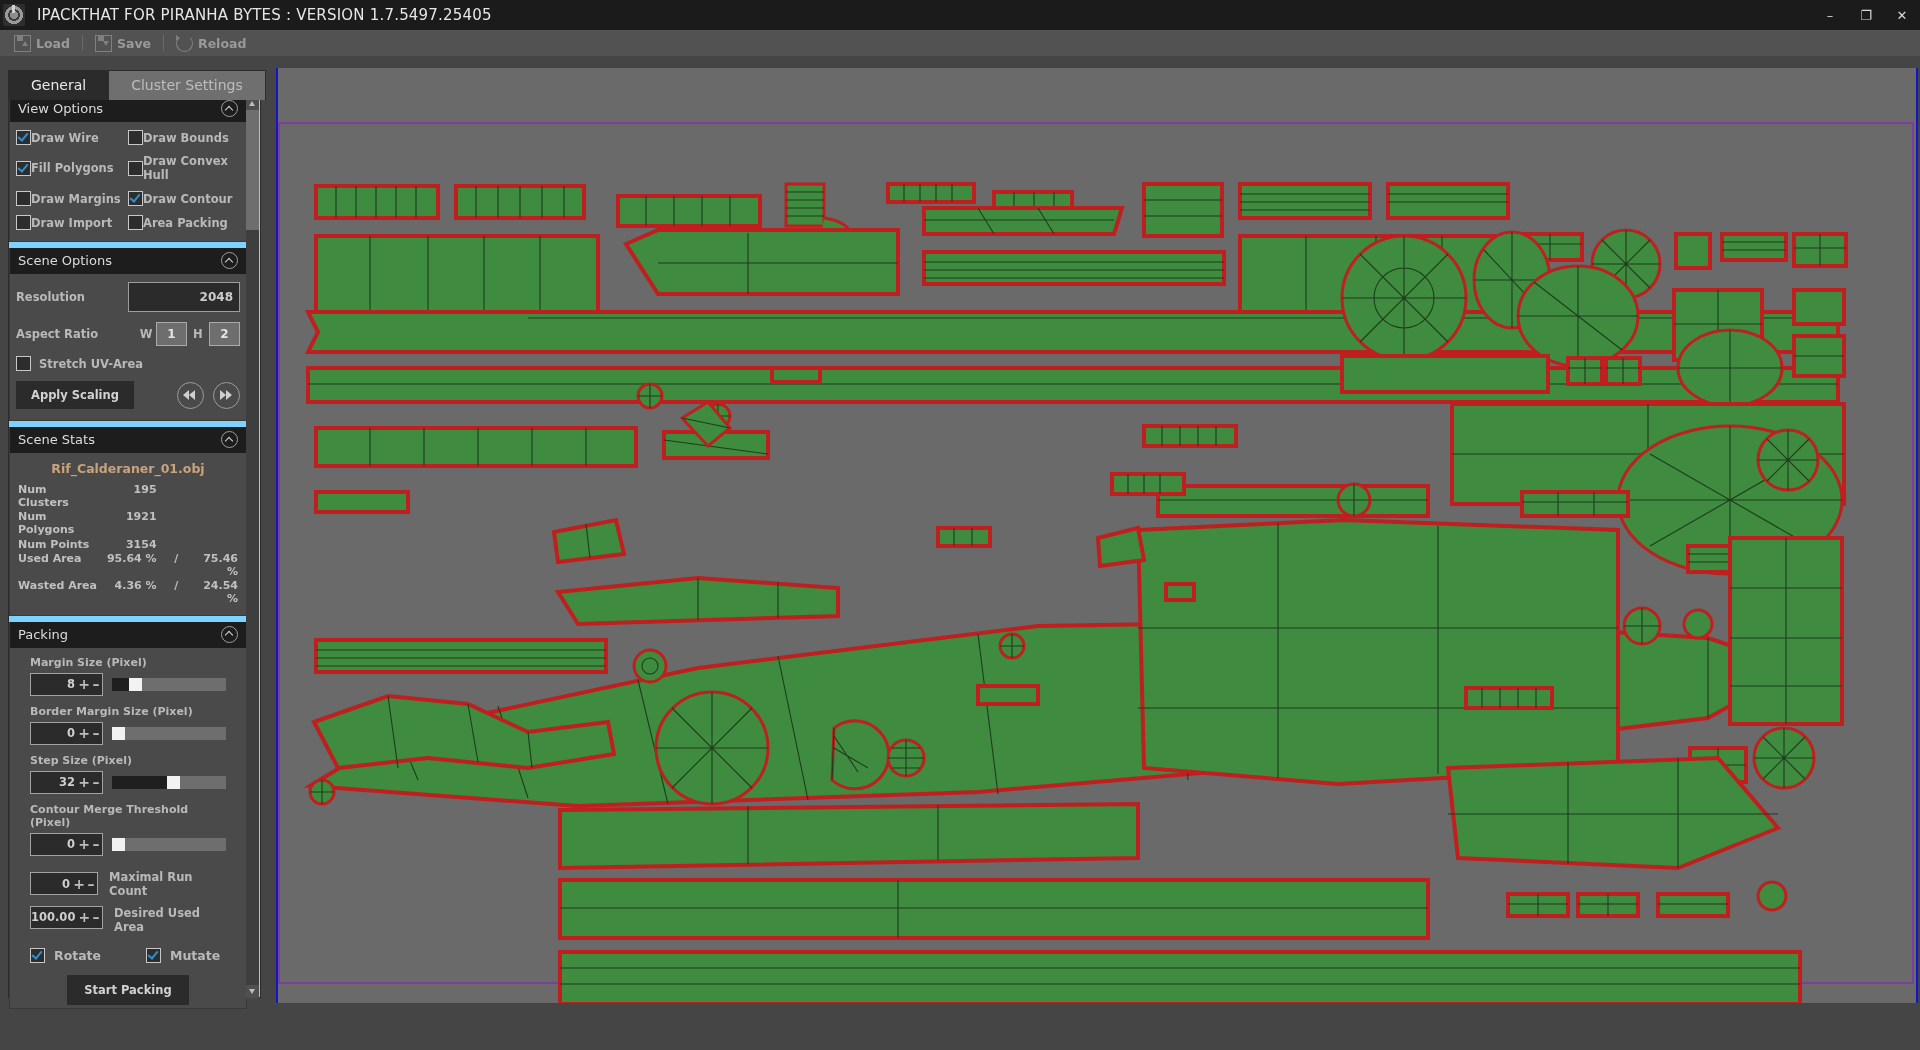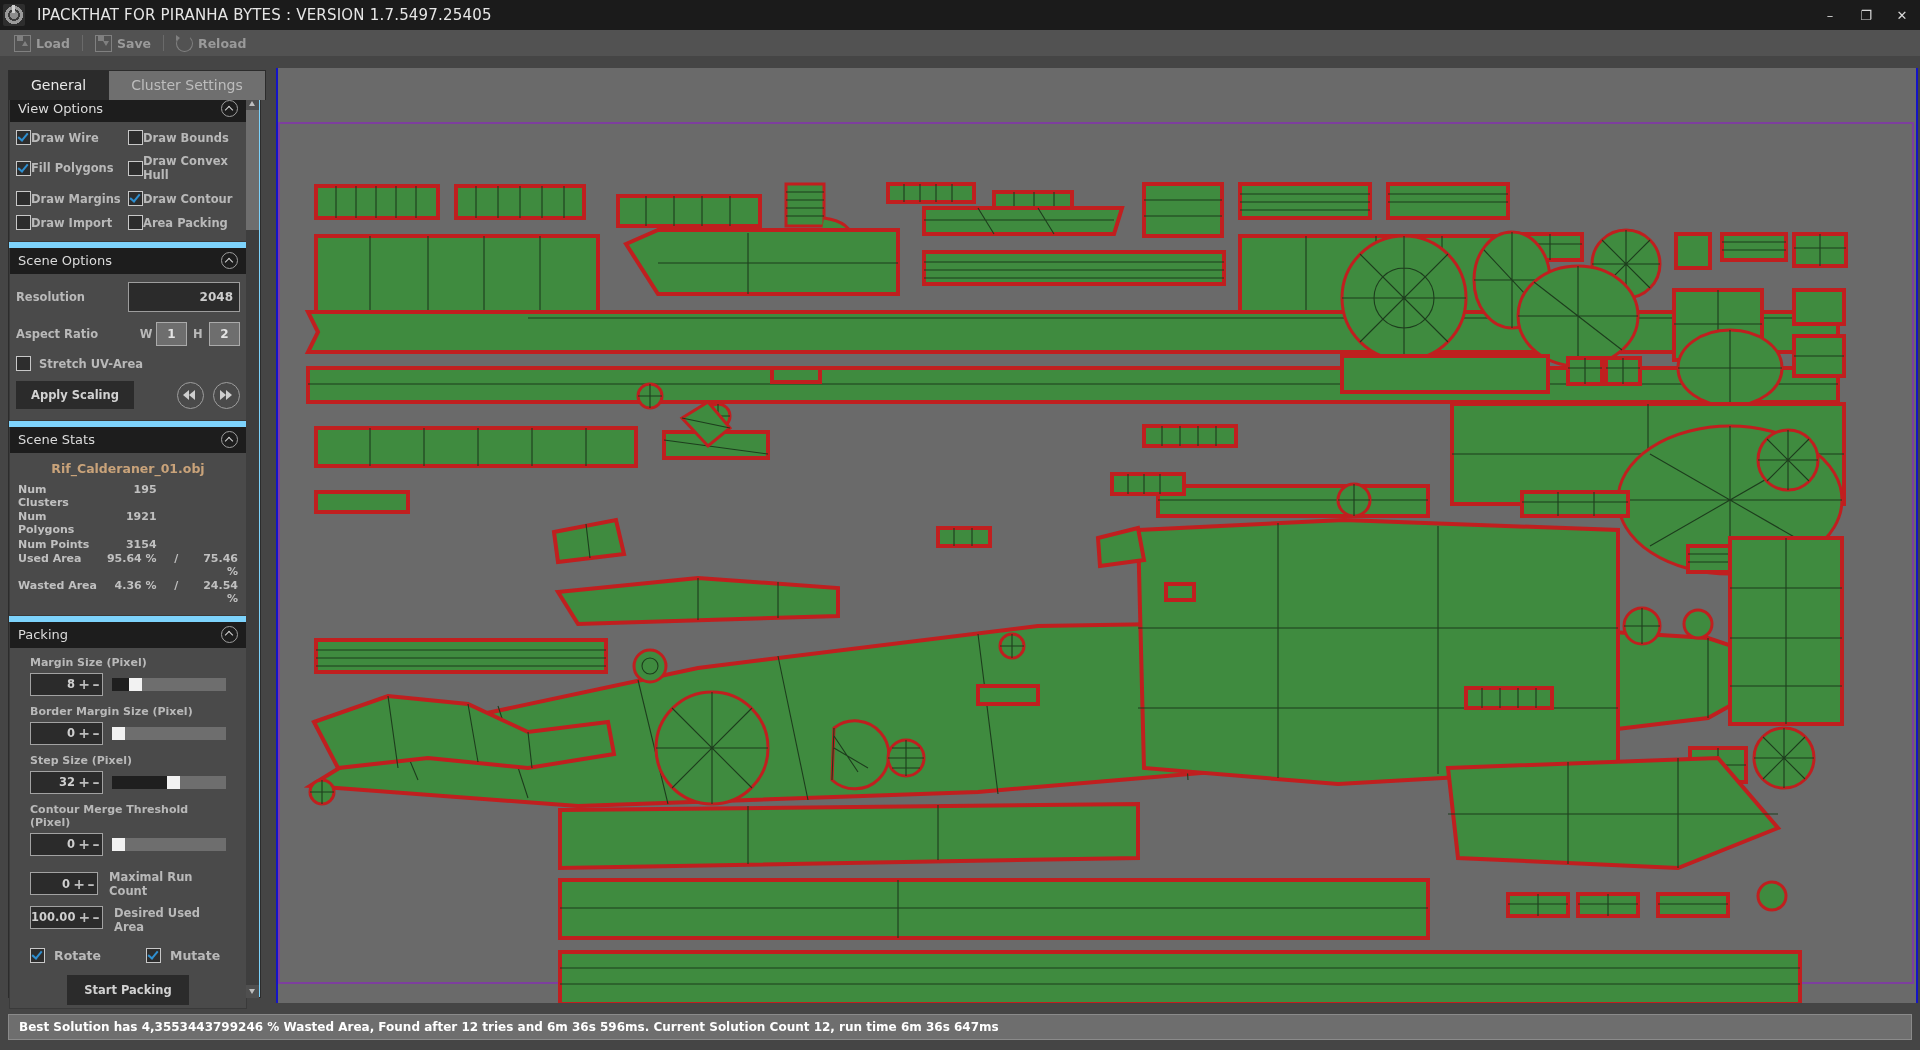--- a/index.html
+++ b/index.html
@@ -567,17 +567,14 @@
           <path class="w" d="M722 578H746 M734 566V590"></path>
           <rect class="isl" x="888" y="516" width="28" height="16"></rect>
           <path class="isl" d="M280 524 L420 510 L560 520 L560 548 L300 556 Z"></path>
           <path class="w" d="M420 510V552 M500 514V550"></path>
           <path class="isl" d="M820 470 L860 460 L866 492 L822 498 Z"></path>
         </g>
       </svg>
     </div>
   </div>
 
-  <div class="statusbar">
-    <span>Best Solution has 4,3553443799246 % Wasted Area, Found after 12 tries and 6m 36s 596ms. Current Solution Count 12, run time 6m 36s 647ms</span>
-  </div>
 
 </div>
 
 </body></html>

